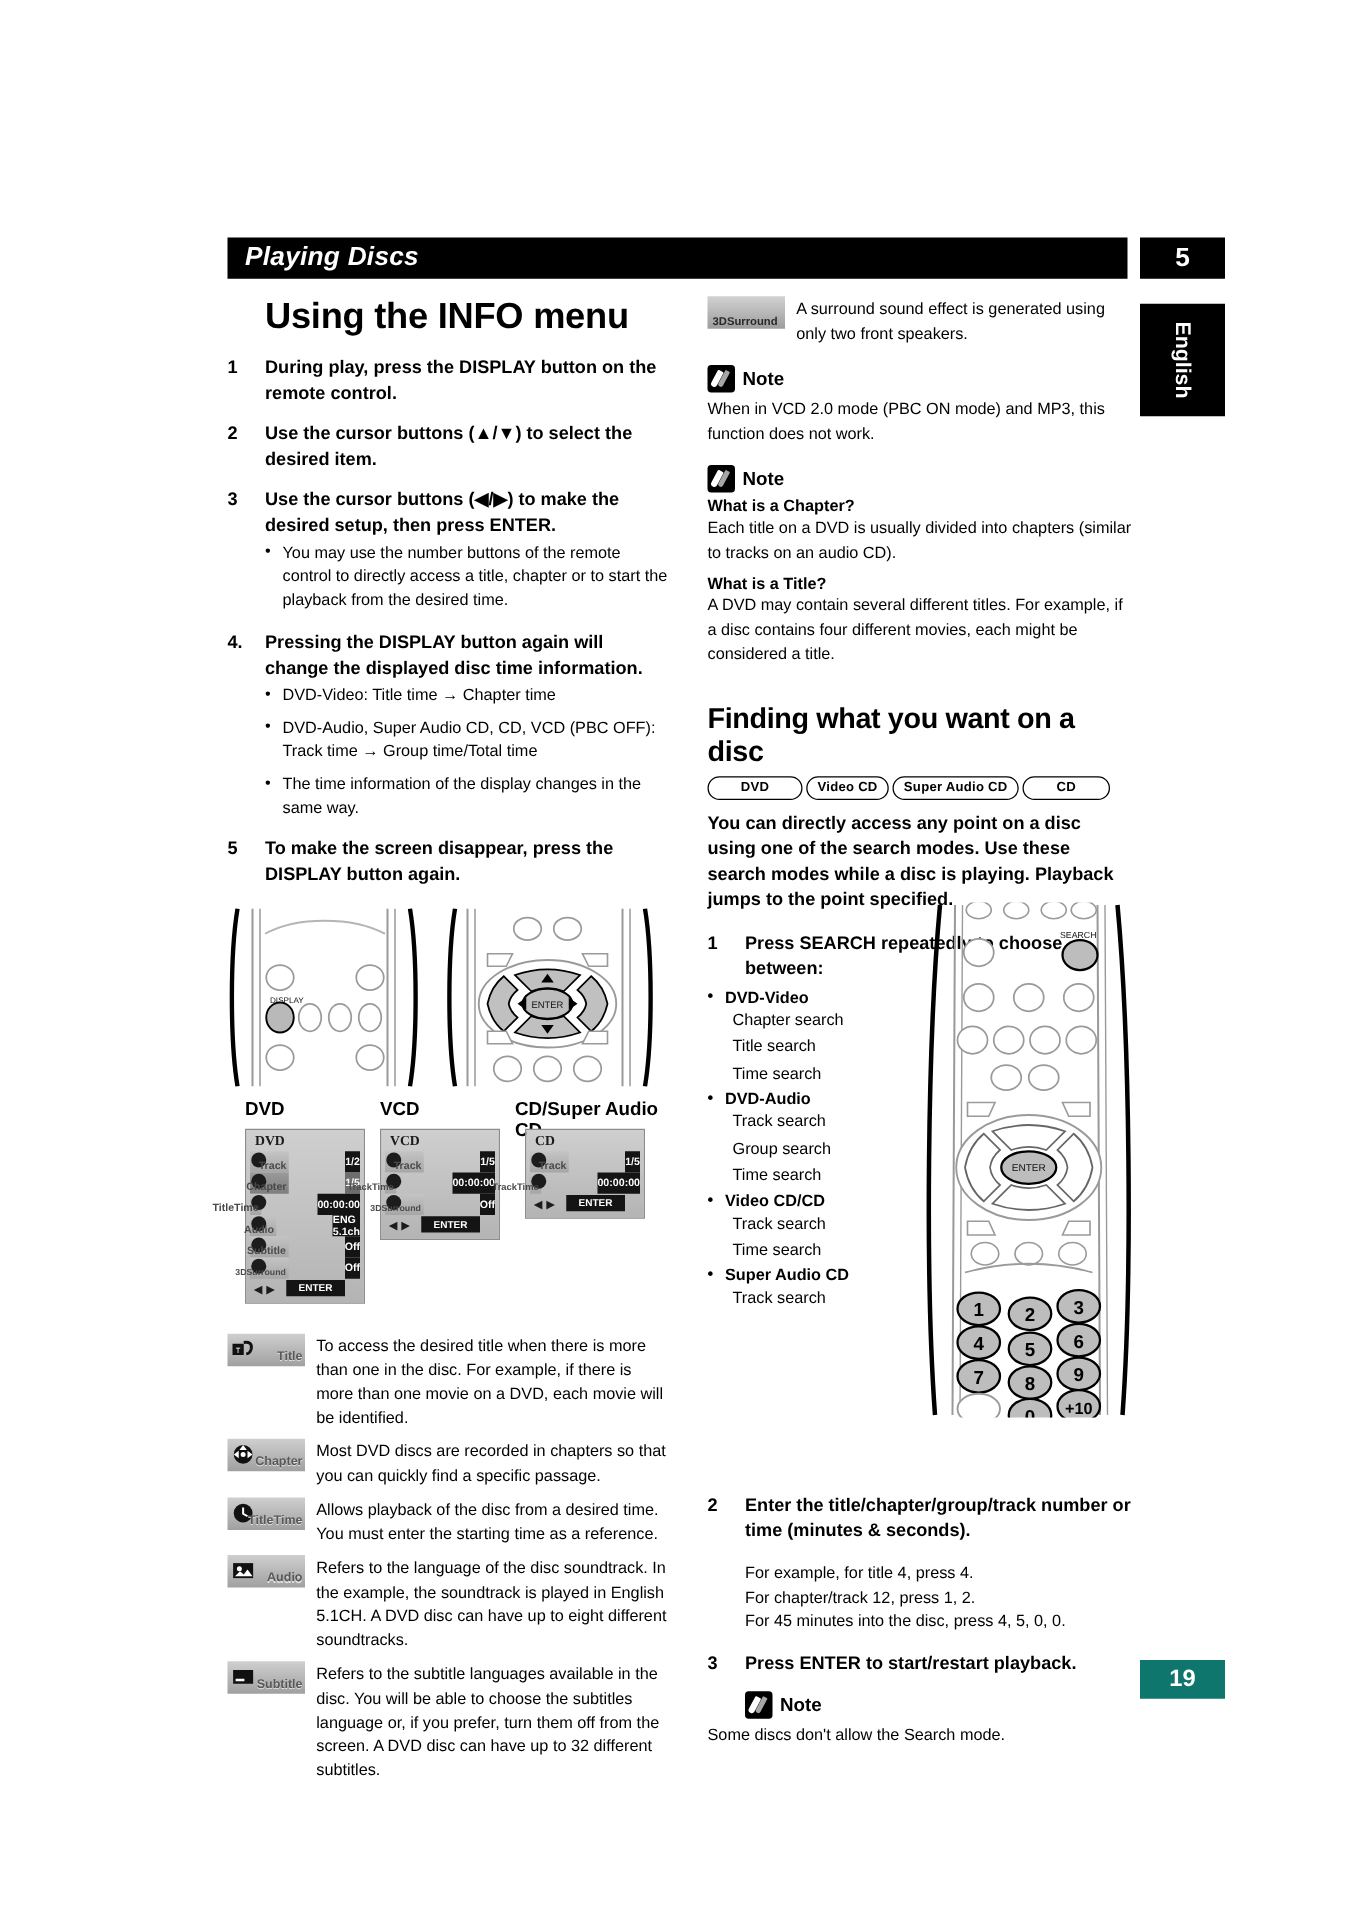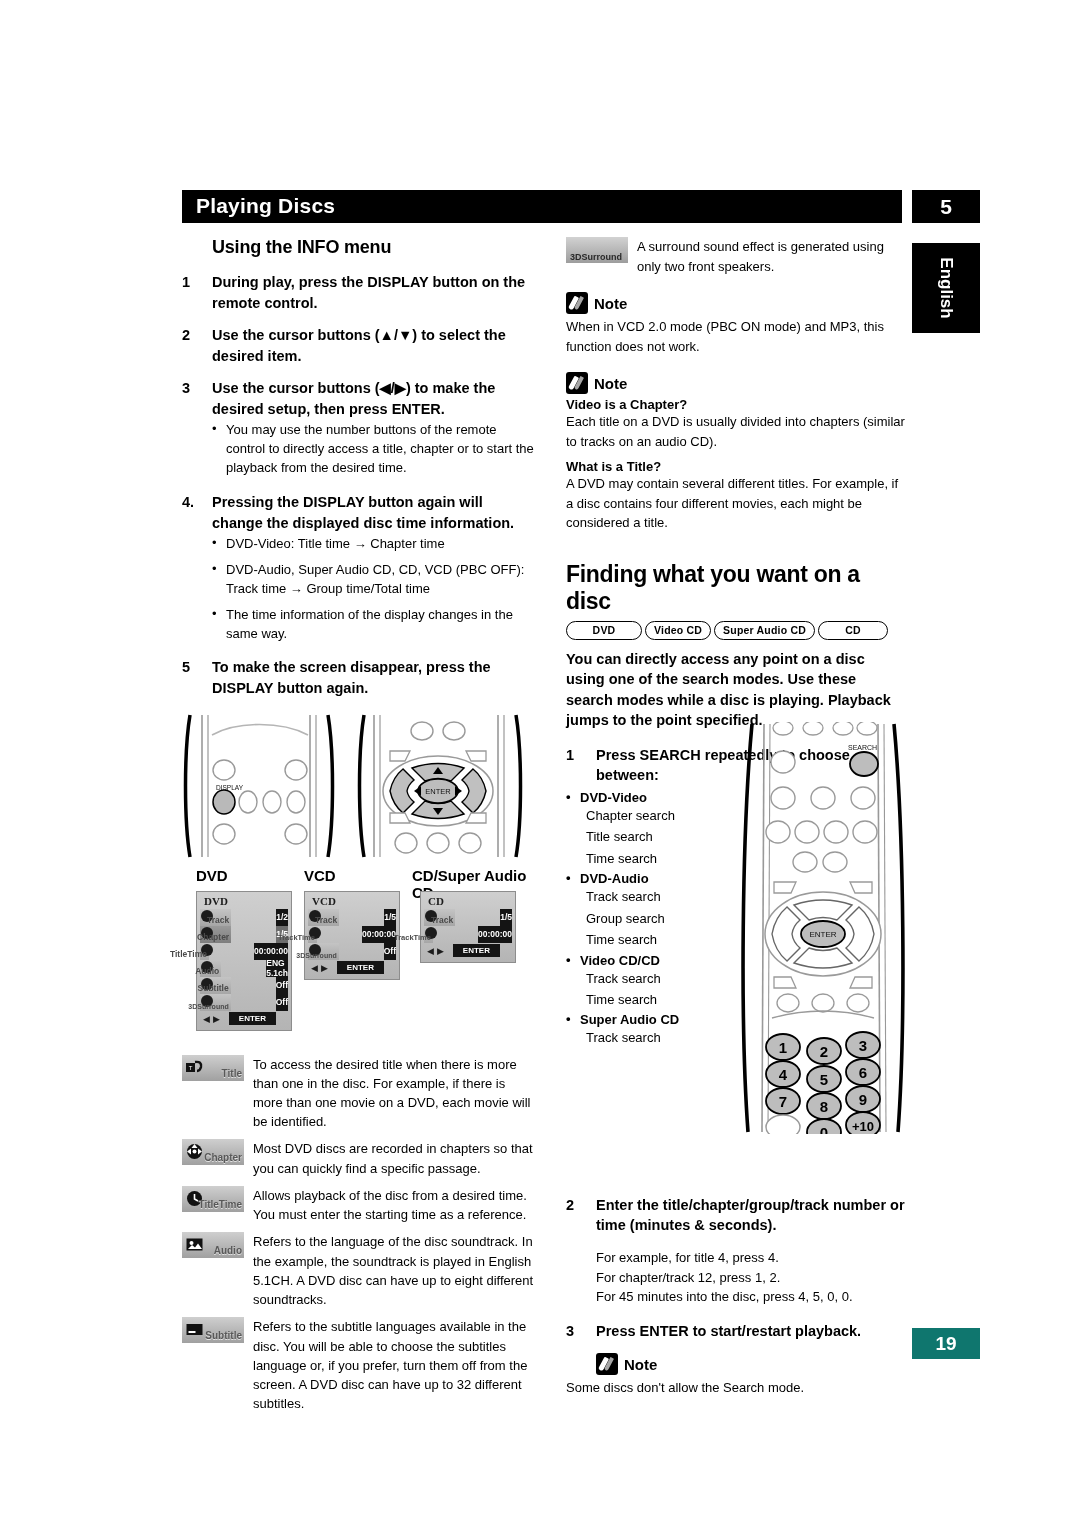--- a/index.html
+++ b/index.html
@@ -32,20 +32,21 @@
     background: #000;
   }
   .chapter-bar .title {
     position: absolute;
     left: 14px;
     top: 4px;
     color: #fff;
     font-size: 21px;
     font-weight: bold;
     letter-spacing: .2px;
+    font-style: italic;
   }
   .chapter-num {
     position: absolute;
     left: 912px;
     top: 190px;
     width: 68px;
     height: 33px;
     background: #000;
     color: #fff;
     font-size: 21px;
@@ -81,21 +82,21 @@
     width: 355px;
   }
   .col-right {
     position: absolute;
     left: 566px;
     top: 237px;
     width: 340px;
   }
 
   h2.section {
-    font-size: 18px;
+    font-size: 29px;
     font-weight: bold;
     margin: 0 0 14px 30px;
     letter-spacing: -0.2px;
   }
   h2.section2 {
     font-size: 23px;
     font-weight: bold;
     margin: 0;
     letter-spacing: -0.3px;
   }
@@ -725,21 +726,21 @@
     <div class="note-head">
       <span class="note-icon"></span>
       <span class="note-label">Note</span>
     </div>
     <div class="note-body">When in VCD 2.0 mode (PBC ON mode) and MP3, this function does not work.</div>
 
     <div class="note-head">
       <span class="note-icon"></span>
       <span class="note-label">Note</span>
     </div>
-    <div class="sub-q" style="margin-top:2px;">Video is a Chapter?</div>
+    <div class="sub-q" style="margin-top:2px;">What is a Chapter?</div>
     <div class="note-body">Each title on a DVD is usually divided into chapters (similar to tracks on an audio CD).</div>
     <div class="sub-q">What is a Title?</div>
     <div class="note-body">A DVD may contain several different titles. For example, if a disc contains four different movies, each might be considered a title.</div>
 
     <h2 class="section2" style="margin-top:28px;">Finding what you want on a disc</h2>
 
     <div class="disc-row">
       <div class="disc-badge" style="min-width:58px;">DVD</div>
       <div class="disc-badge">Video CD</div>
       <div class="disc-badge">Super Audio CD</div>

